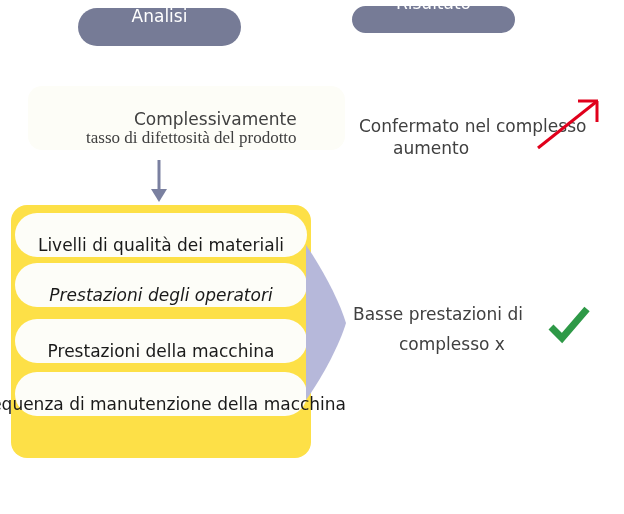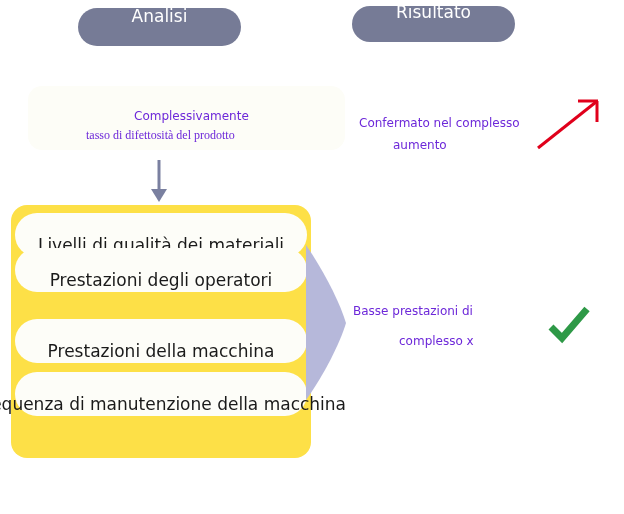--- a/index.html
+++ b/index.html
@@ -36,39 +36,39 @@
   #pill-analisi {
     left: 78px;
     top: 8px;
     width: 163px;
     height: 38px;
   }
   #pill-risultato {
     left: 352px;
     top: 6px;
     width: 163px;
-    height: 36px;
+    height: 27px;
   }
 
   
   #summary-box {
     position: absolute;
     left: 28px;
     top: 86px;
     width: 317px;
     height: 64px;
     background: #fdfdf7;
     border-radius: 14px;
   }
 
   
   .text-line {
     position: absolute;
-    color: #6d28d9;
-    font-size: 12px;
+    color: #404040;
+    font-size: 17px;
     white-space: nowrap;
   }
   #txt-complessivamente {
     left: 134px;
     top: 109px;
   }
   #txt-tasso {
     left: 86px;
     top: 128px;
     font-family: Liberation Serif, serif;
@@ -188,21 +188,21 @@
 
   <svg id="down-arrow" viewBox="0 0 30 46">
     <line x1="15" y1="2" x2="15" y2="34" stroke="#7a80a0" stroke-width="3"></line>
     <polygon points="15,44 7,31 23,31" fill="#7a80a0"></polygon>
   </svg>
 
   <div id="factors-container">
     <div class="factor-pill" style="top:8px;">
       <span class="factor-label">Livelli di qualità dei materiali</span>
     </div>
-    <div class="factor-pill" style="top:43px;">
+    <div class="factor-pill" style="top:58px;font-style:italic;">
       <span class="factor-label">Prestazioni degli operatori</span>
     </div>
     <div class="factor-pill" style="top:114px;">
       <span class="factor-label">Prestazioni della macchina</span>
     </div>
     <div class="factor-pill" style="top:167px;">
       <span class="factor-label">Frequenza di manutenzione della macchina</span>
     </div>
   </div>
 

